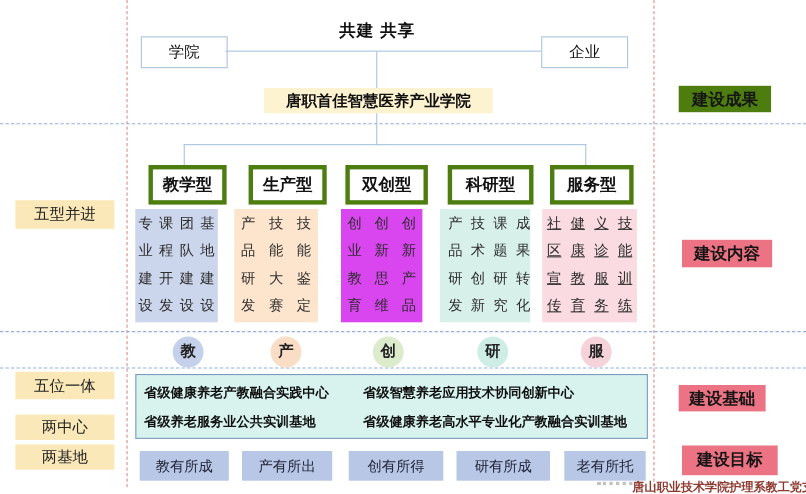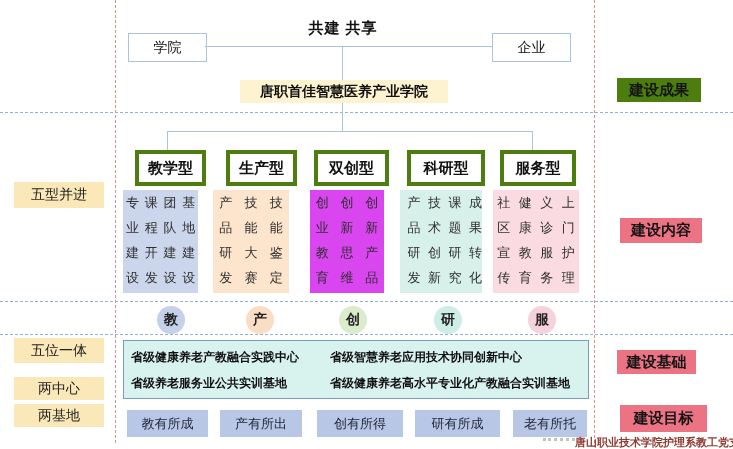--- a/index.html
+++ b/index.html
@@ -26,21 +26,21 @@
   .col p{margin:0;line-height:25px;}
   .circle{border-radius:50%;width:28px;height:28px;display:flex;align-items:center;justify-content:center;
     font-weight:bold;font-size:14px;color:#222;}
   .goal{background:#b9c7e6;display:flex;align-items:center;justify-content:center;font-size:13px;color:#20263a;}
   .foundation{background:#d8f3ee;border:1px solid #7a9ac0;}
   .fitem{font-family:"Liberation Serif",serif;font-weight:bold;font-size:12px;color:#101010;white-space:nowrap;}
   .credit{font-size:11px;font-weight:bold;color:#8e3a31;white-space:nowrap;}
   .watermark{width:32px;height:8px;border-top:3px dotted #b3b3b3;border-bottom:2px dotted #c6c6c6;opacity:.8;}
   
   .bg-c1{background:#cbd5eb;} .bg-c2{background:#fce4cd;} .bg-c3{background:#d946ef;}
-  .bg-c4{background:#d7f1ea;} .bg-c5{background:#f9dbe1;}
+  .bg-c4{background:#d7f1ea;} .bg-c5{background:#f9dbe1;text-decoration:underline;}
   .cg-c1{background:#c5d1ea;} .cg-c2{background:#f9ddc4;} .cg-c3{background:#dcebcb;}
   .cg-c4{background:#ceede4;} .cg-c5{background:#f6d2da;}
   .pink-light{background:#4d7c0f;font-family:Liberation Serif, serif;} .pink-strong{background:#ec7383;}
 </style>
 </head>
 <body>
 
 <div id="canvas">
 
   <div class="abs guide-v" style="left:115px;top:0;height:443px;"></div>
@@ -127,21 +127,21 @@
   <div class="abs col bg-c4" style="left:400px;top:190px;width:82px;height:103px;text-align:right;">
     <p>产品研发</p>
     <p>技术创新</p>
     <p>课题研究</p>
     <p>成果转化</p>
   </div>
   <div class="abs col bg-c5" style="left:493px;top:190px;width:86px;height:103px;">
     <p>社区宣传</p>
     <p>健康教育</p>
     <p>义诊服务</p>
-    <p>上门护理</p>
+    <p>技能训练</p>
   </div>
 
   <div class="abs circle cg-c1" style="left:157px;top:306px;">
       <span>教</span>
     </div>
   <div class="abs circle cg-c2" style="left:246px;top:306px;">
       <span>产</span>
     </div>
   <div class="abs circle cg-c3" style="left:339px;top:306px;">
       <span>创</span>

